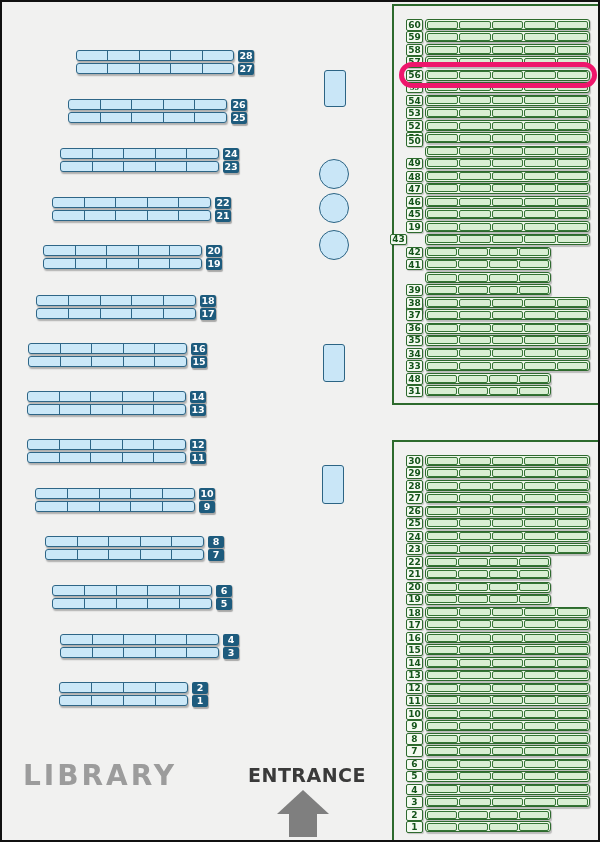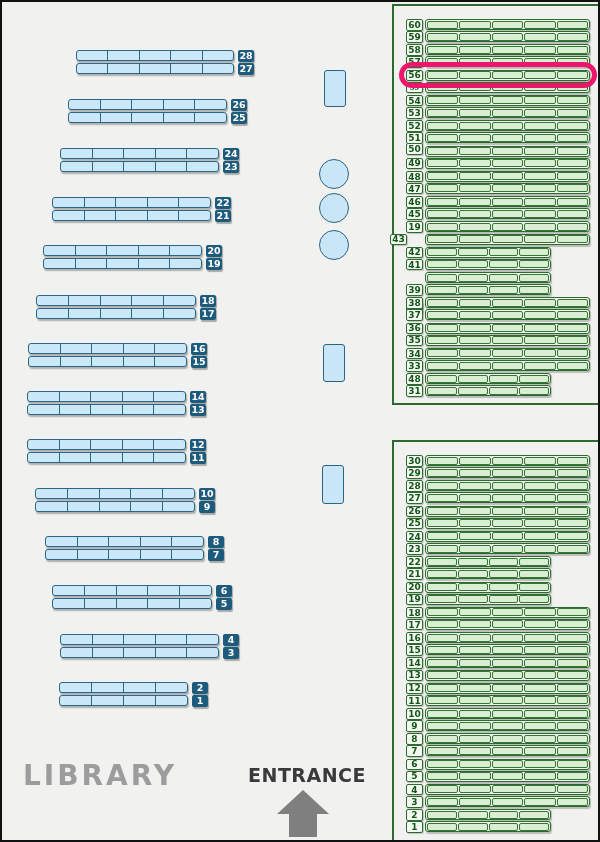--- a/index.html
+++ b/index.html
@@ -355,21 +355,21 @@
       <div class="cell"></div>
     </div>
     <div class="tag green" style="left: 404px; top: 130.3px;">51</div>
     <div class="bar green" style="left: 423px; top: 130.3px; width: 165px;">
       <div class="cell"></div>
       <div class="cell"></div>
       <div class="cell"></div>
       <div class="cell"></div>
       <div class="cell"></div>
     </div>
-    <div class="tag green" style="left: 404px; top: 141px;">50</div>
+    <div class="tag green" style="left: 404px; top: 133px;">50</div>
     <div class="bar green" style="left: 423px; top: 143.5px; width: 165px;">
       <div class="cell"></div>
       <div class="cell"></div>
       <div class="cell"></div>
       <div class="cell"></div>
       <div class="cell"></div>
     </div>
     <div class="tag green" style="left: 404px; top: 155.6px;">49</div>
     <div class="bar green" style="left: 423px; top: 155.6px; width: 165px;">
       <div class="cell"></div>

